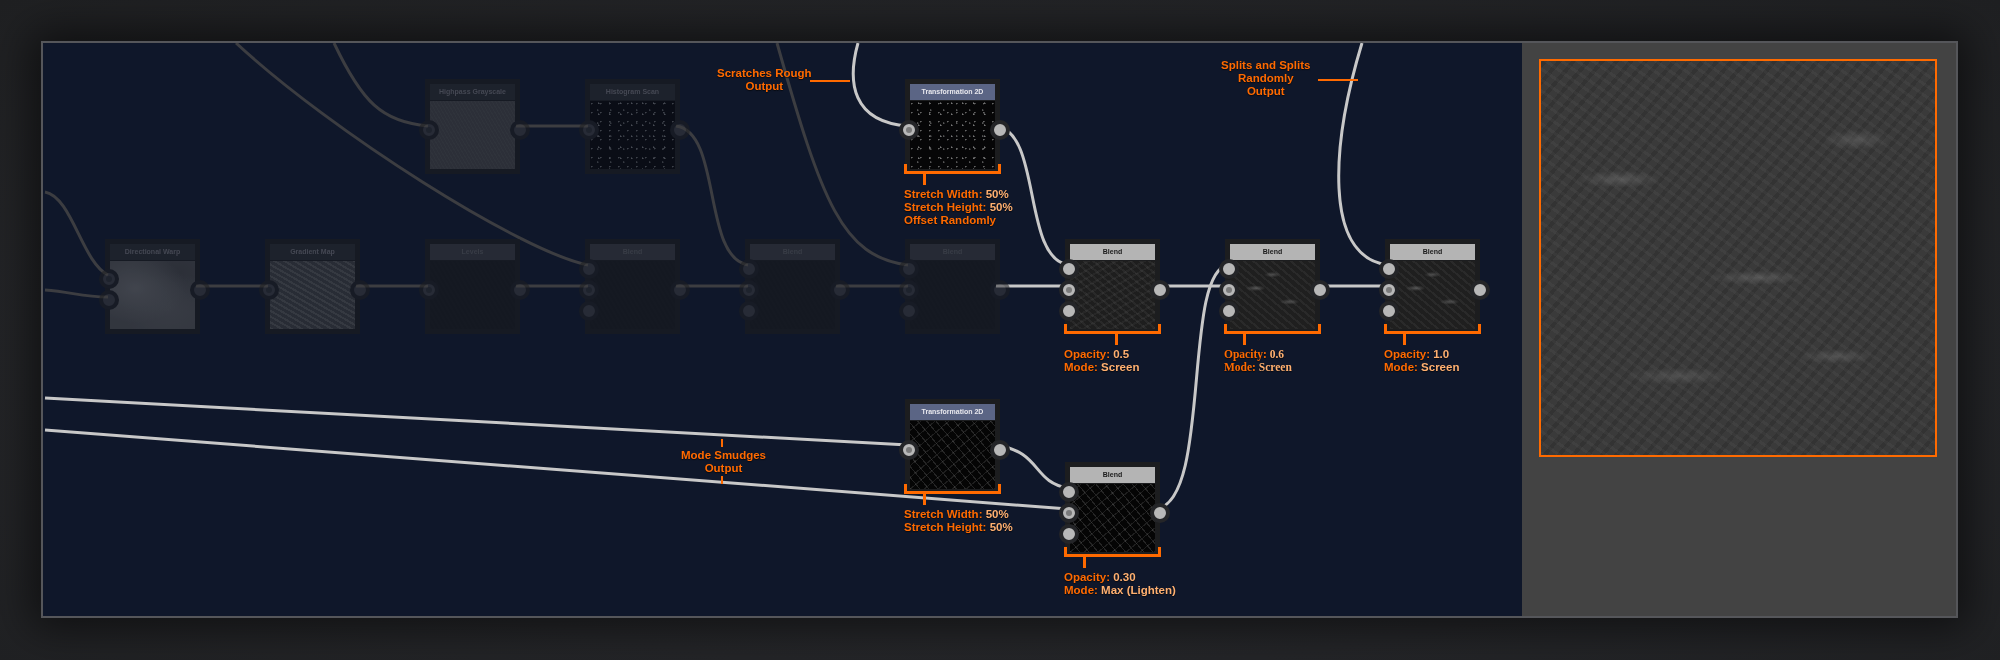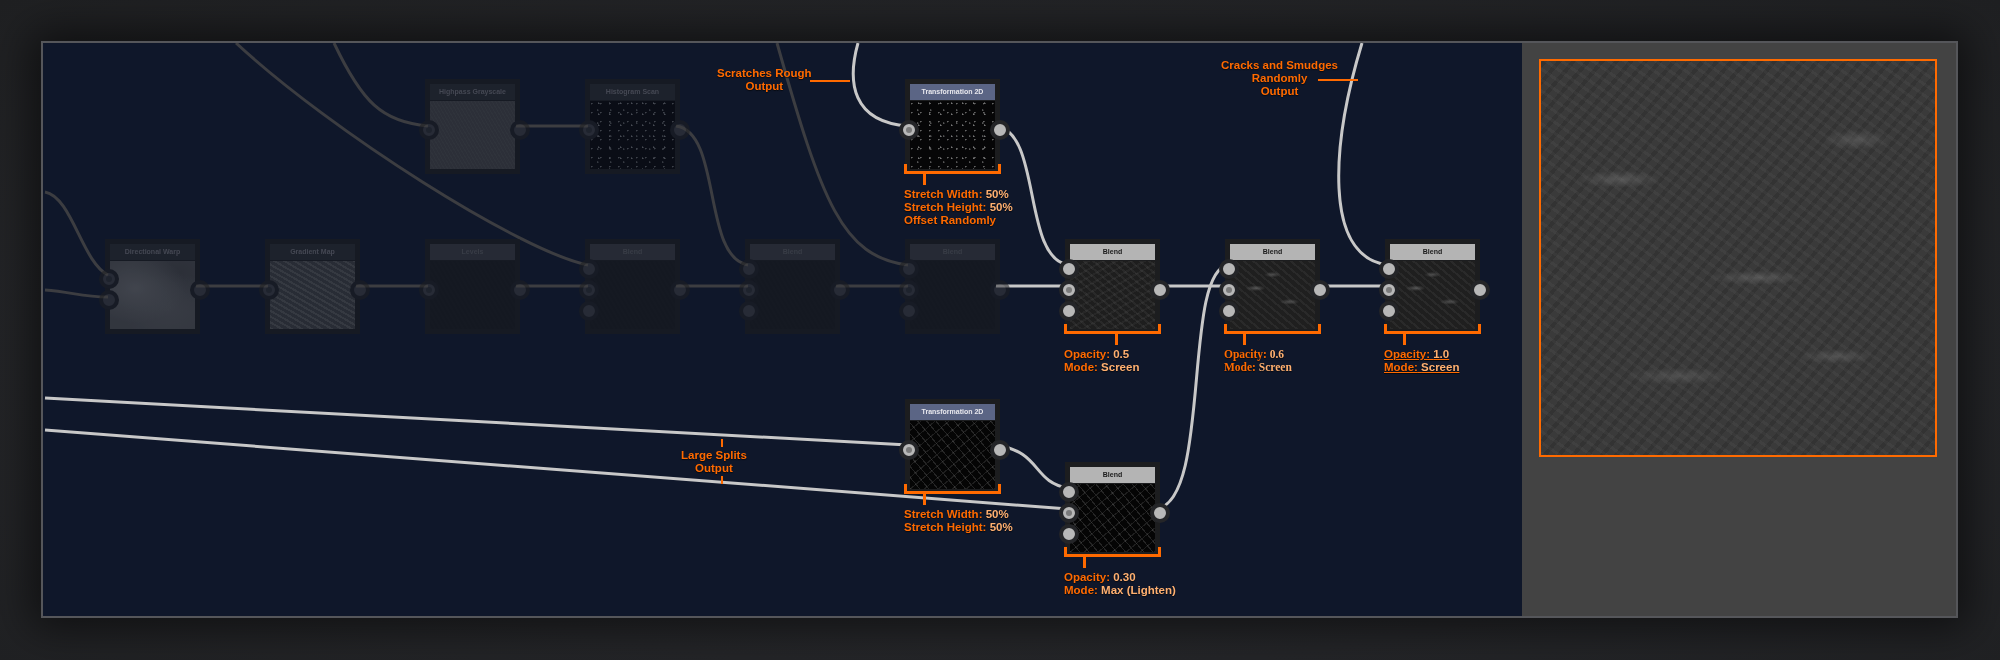--- a/index.html
+++ b/index.html
@@ -230,48 +230,48 @@
         <div class="stem" style="left:16px;"></div>
       </div>
 
     <div class="note center" style="left:674px;top:24px;">
       <div>Scratches Rough</div>
       <div>Output</div>
     </div>
     <div class="hline" style="left:767px;top:37px;width:40px;"></div>
 
     <div class="note center" style="left:1178px;top:16px;">
-      <div>Cracks and Smudges</div>
+      <div>Splits and Splits</div>
       <div>Randomly</div>
       <div>Output</div>
     </div>
     <div class="hline" style="left:1275px;top:36px;width:40px;"></div>
 
     <div class="vtick" style="left:678px;top:396px;height:8px;"></div>
     <div class="note center" style="left:638px;top:406px;">
-      <div>Large Splits</div>
+      <div>Mode Smudges</div>
       <div>Output</div>
     </div>
     <div class="vtick" style="left:678px;top:433px;height:8px;"></div>
 
     <div class="note" style="left:861px;top:145px;">
       <div><span>Stretch Width:</span> <span class="v">50%</span></div>
       <div><span>Stretch Height:</span> <span class="v">50%</span></div>
       <div>Offset Randomly</div>
     </div>
 
     <div class="note" style="left:1021px;top:305px;">
       <div><span>Opacity:</span> <span class="v">0.5</span></div>
       <div><span>Mode:</span> <span class="v">Screen</span></div>
     </div>
     <div class="note" style="left:1181px;top:305px;font-family:Liberation Serif, serif;">
       <div><span>Opacity:</span> <span class="v">0.6</span></div>
       <div><span>Mode:</span> <span class="v">Screen</span></div>
     </div>
-    <div class="note" style="left:1341px;top:305px;text-decoration:underline;">
+    <div class="note" style="left:1341px;top:305px;">
       <div><span>Opacity:</span> <span class="v">1.0</span></div>
       <div><span>Mode:</span> <span class="v">Screen</span></div>
     </div>
     <div class="note" style="left:861px;top:465px;">
       <div><span>Stretch Width:</span> <span class="v">50%</span></div>
       <div><span>Stretch Height:</span> <span class="v">50%</span></div>
     </div>
     <div class="note" style="left:1021px;top:528px;">
       <div><span>Opacity:</span> <span class="v">0.30</span></div>
       <div><span>Mode:</span> <span class="v">Max (Lighten)</span></div>

